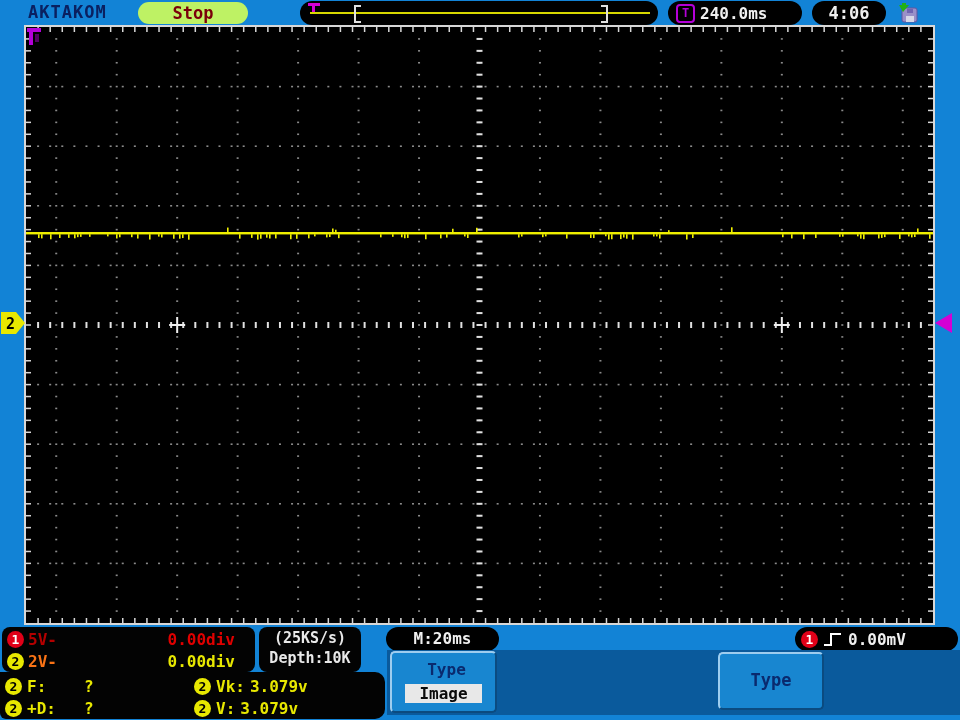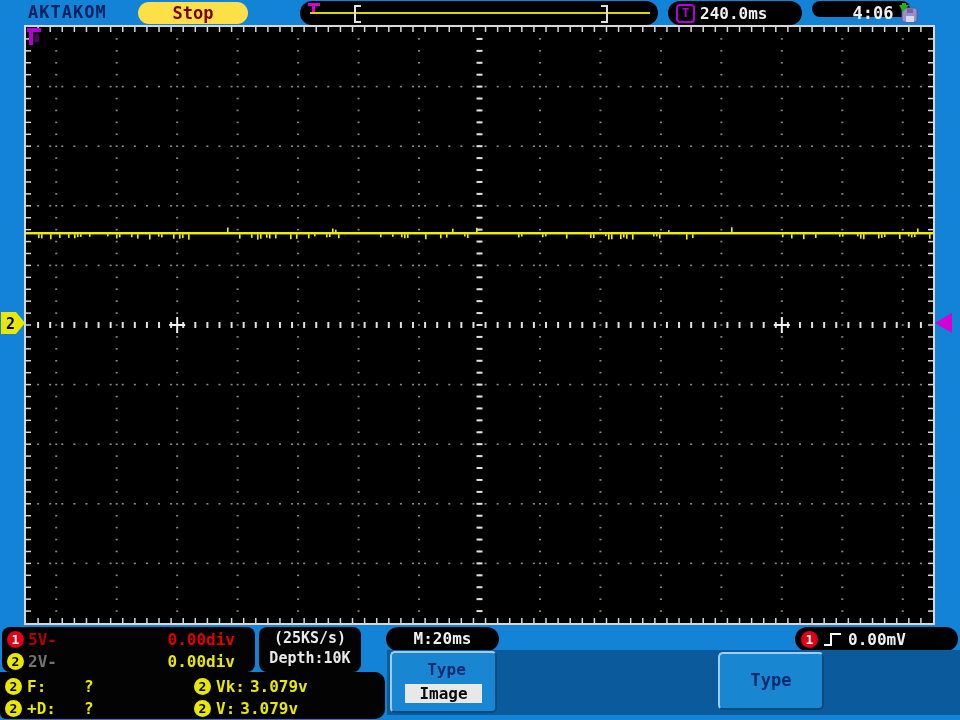--- a/index.html
+++ b/index.html
@@ -5,52 +5,52 @@
   html,body{margin:0;padding:0;}
   body{
     width:960px;height:720px;position:relative;overflow:hidden;
     background:#1283d6;
     font-family:"DejaVu Sans Mono","Liberation Mono",monospace;
   }
   .abs{position:absolute;}
   .pill{position:absolute;background:#000;border-radius:12px;}
   
   .brand{left:28px;top:2px;font-size:17px;font-weight:bold;color:#0a2060;letter-spacing:1px;}
-  .stop-pill{left:138px;top:2px;width:110px;height:22px;background:#fde047;border-radius:11px;
+  .stop-pill{left:138px;top:2px;width:110px;height:22px;background:#bef264;border-radius:11px;
     text-align:center;line-height:22px;font-size:17px;font-weight:bold;color:#7a000a;}
   .membar{left:300px;top:1px;width:358px;height:24px;}
   .membar-line{position:absolute;left:10px;right:8px;top:11px;height:2px;background:#d8d800;}
   .membar-bracket{position:absolute;top:4px;height:14px;width:5px;}
   .membar-bracket.open{left:54px;border-left:2px solid #e0e0e0;border-top:2px solid #e0e0e0;border-bottom:2px solid #e0e0e0;}
   .membar-bracket.close{left:301px;border-right:2px solid #e0e0e0;border-top:2px solid #e0e0e0;border-bottom:2px solid #e0e0e0;}
   .trig-pill{left:668px;top:1px;width:134px;height:24px;display:flex;align-items:center;gap:5px;padding-left:8px;box-sizing:border-box;}
   .t-icon{width:15px;height:15px;border:2px solid #b400d8;border-radius:4px;color:#b400d8;
     font-size:12px;font-weight:bold;text-align:center;line-height:14px;flex:0 0 auto;}
   .trig-time{color:#f0f0f0;font-size:16px;font-weight:bold;}
-  .clock-pill{left:812px;top:1px;width:74px;height:16px;text-align:center;line-height:24px;
-    color:#f0f0f0;font-size:17px;font-weight:bold;padding-left:24px;}
+  .clock-pill{left:812px;top:1px;width:74px;height:24px;text-align:center;line-height:24px;
+    color:#f0f0f0;font-size:17px;font-weight:bold;}
   
   .grid{left:24px;top:25px;width:907px;height:596px;background:#000;border:2px solid #d8d8d8;}
   
   .ch2-marker{left:1px;top:312px;}
   .trig-arrow{left:935px;top:313px;}
   .tpos-marker{left:27px;top:27px;}
   
   .box{position:absolute;background:#030303;border-radius:8px;}
   .ch-box{left:2px;top:627px;width:253px;height:45px;}
   .chrow{position:absolute;left:0;width:100%;height:22px;display:flex;align-items:center;}
   .badge{width:17px;height:17px;border-radius:50%;text-align:center;line-height:17px;
     font-size:13px;font-weight:bold;flex:0 0 auto;}
   .badge.c1{background:#e00018;color:#fff;}
   .badge.c2{background:#e8e800;color:#000;}
   .chrow .badge{margin-left:5px;}
   .ch-scale{margin-left:4px;font-size:16px;font-weight:bold;}
   .ch-off{position:absolute;right:20px;font-size:16px;font-weight:bold;}
   .r1 .ch-scale{color:#b40000;} .r1 .ch-off{color:#e00000;}
-  .r2 .ch-scale{color:#737373;} .r2 .ch-off{color:#e8e800;}
+  .r2 .ch-scale{color:#f97316;} .r2 .ch-off{color:#e8e800;}
   .acq-box{left:259px;top:627px;width:102px;height:45px;text-align:center;color:#e8e8e8;
     font-size:15px;font-weight:bold;}
   .acq-box div{margin-top:2px;}
   .m-pill{left:386px;top:627px;width:113px;height:24px;text-align:center;line-height:24px;
     color:#f0f0f0;font-size:16px;font-weight:bold;}
   .trg-pill{left:795px;top:627px;width:163px;height:24px;display:flex;align-items:center;gap:5px;
     padding-left:6px;box-sizing:border-box;}
   .trg-level{color:#f0f0f0;font-size:16px;font-weight:bold;}
   .menu-strip{left:387px;top:650px;width:573px;height:65px;background:#0a5a9c;}
   .scope-btn{position:absolute;background:#1886d0;border:2px solid #9ecdef;

